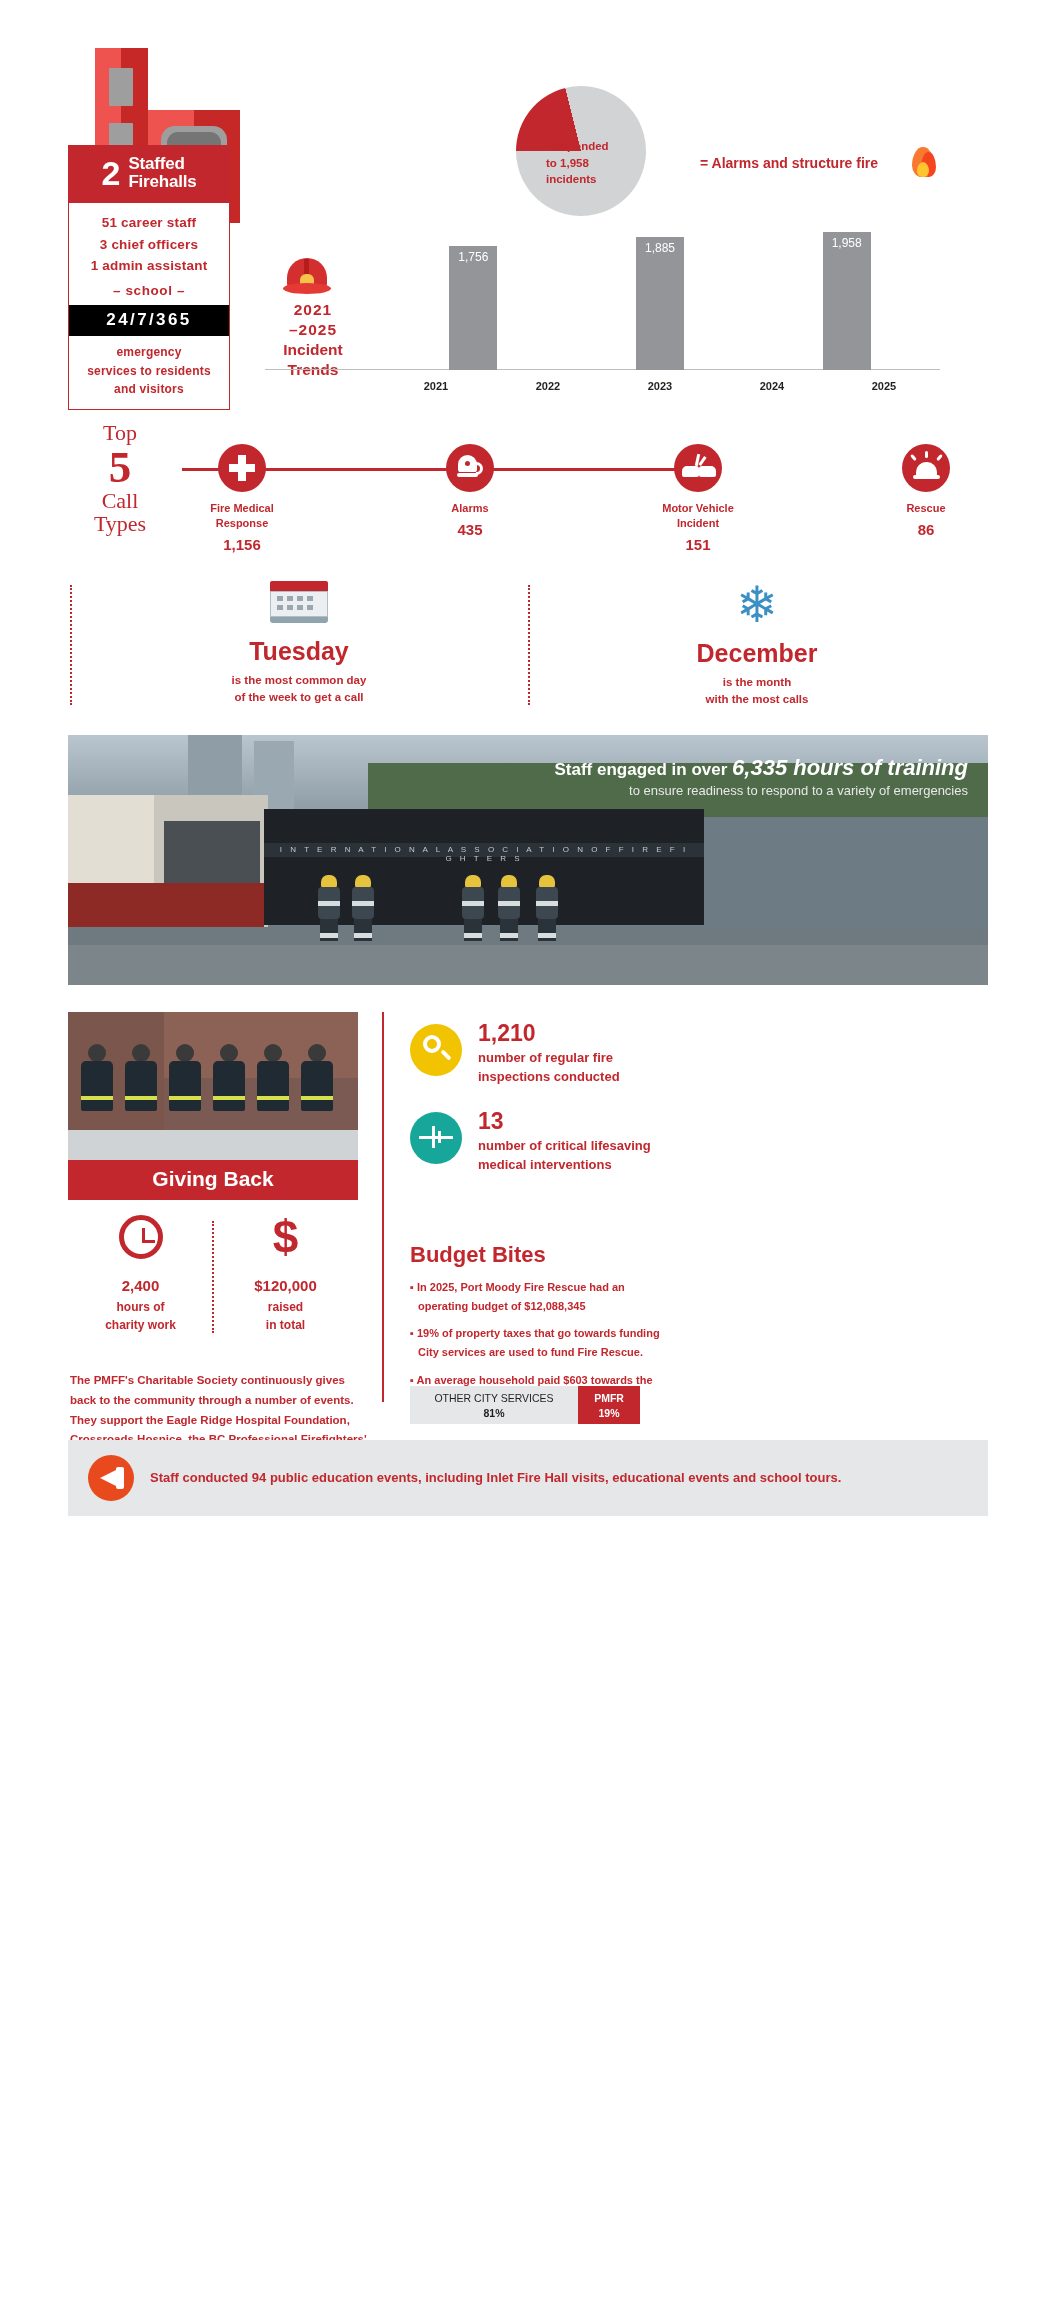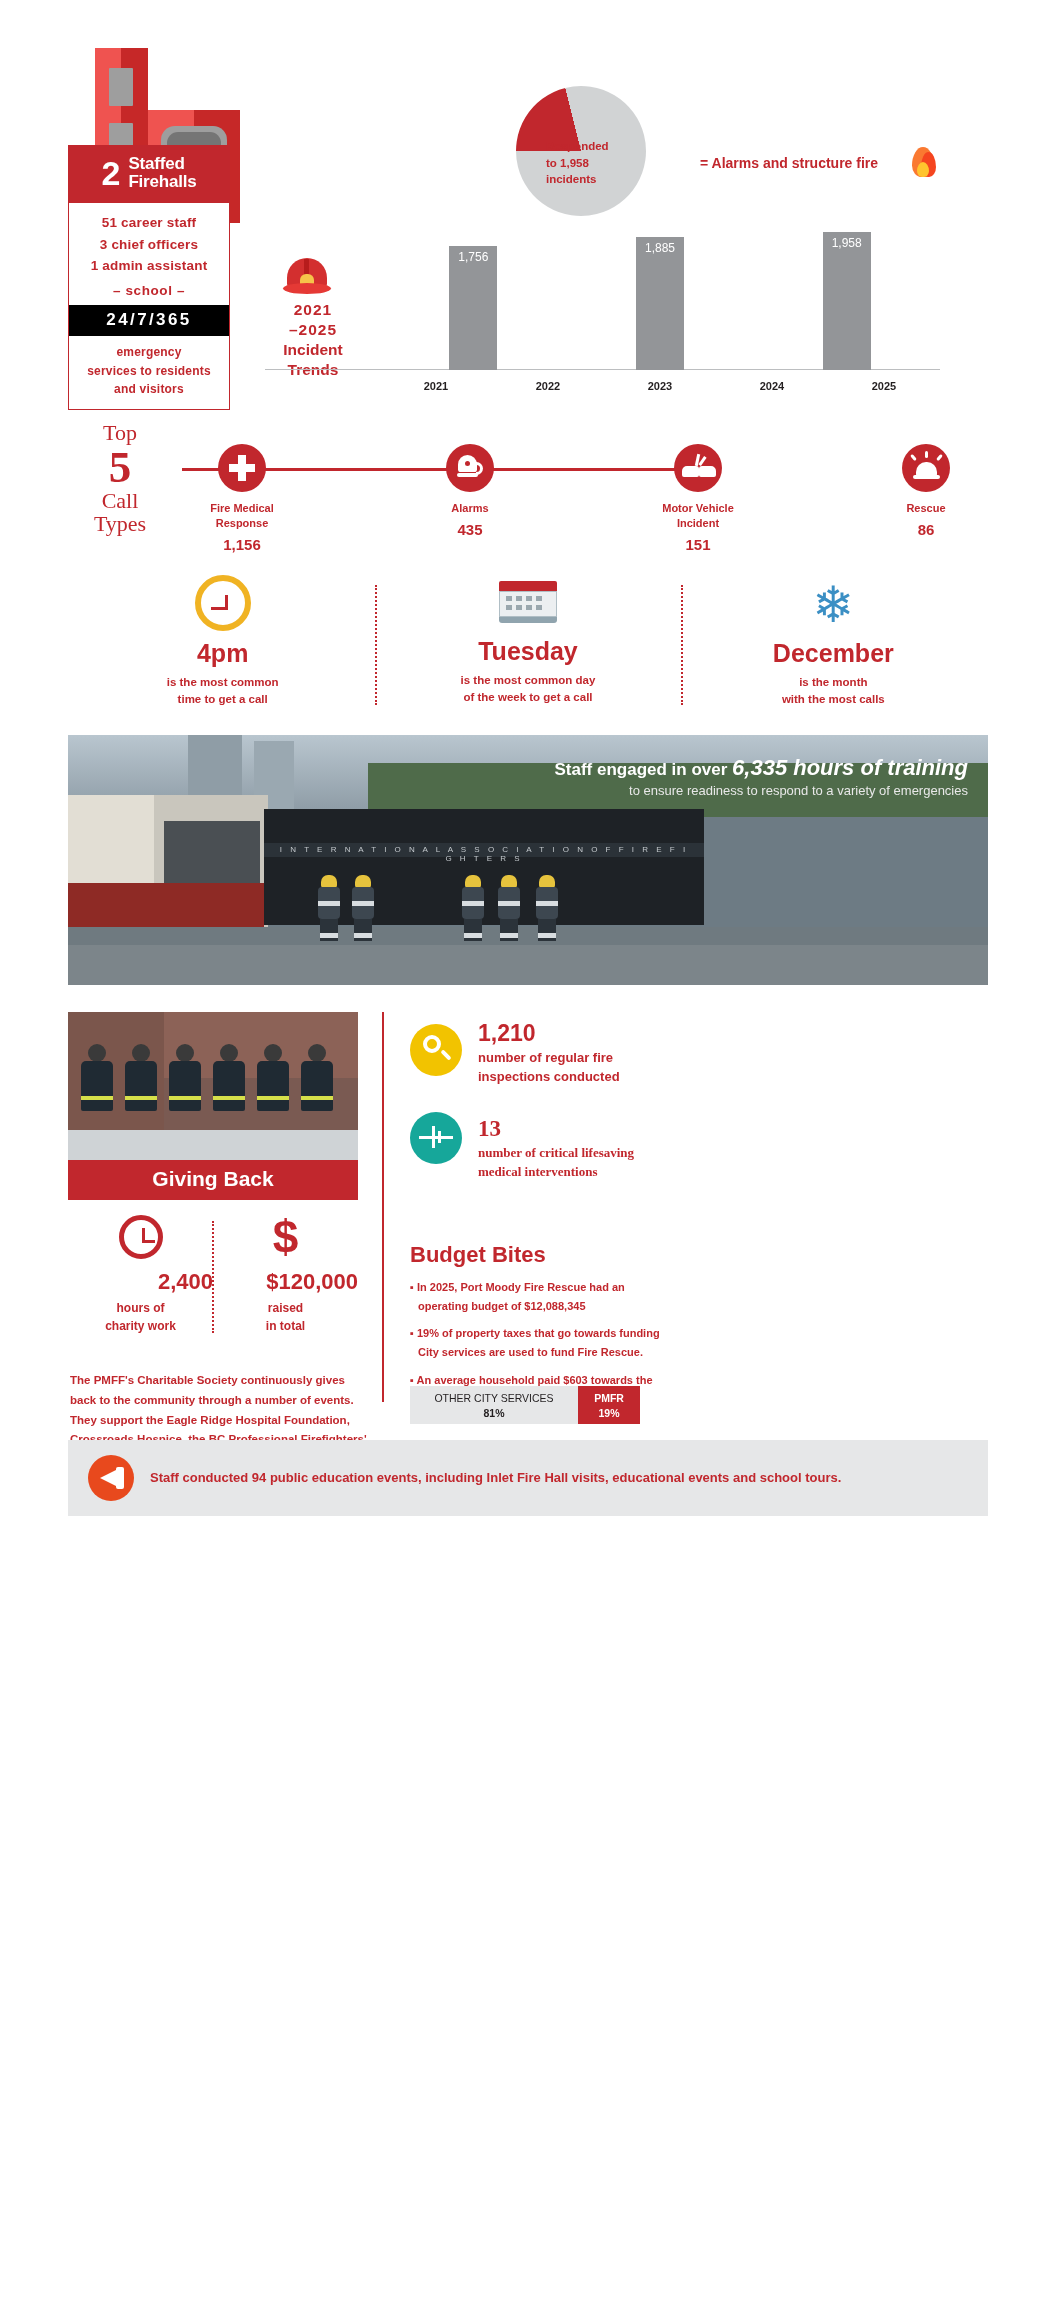--- a/index.html
+++ b/index.html
@@ -157,21 +157,21 @@
   .gb-bar { position:absolute; left:68px; top:1160px; width:290px; background:#c1272d; color:#fff; text-align:center; font-size:21px; font-weight:bold; padding:7px 0 9px 0;}
 
   .vdiv { position:absolute; left:382px; top:1012px; width:2px; height:390px; background:#c1272d; }
   .stat2 { position:absolute; left:410px; }
   .s2-circ { position:absolute; width:52px; height:52px; border-radius:50%; }
   .s2-num { font-size:23px; font-weight:bold; }
   .s2-txt { font-size:13px; font-weight:bold; line-height:1.45; margin-top:2px; }
 
   .gb-row { position:absolute; left:68px; top:1215px; width:290px; display:flex; }
   .gb-c { flex:1; text-align:center; position:relative; }
-  .gb-big { font-size:22px; font-weight:bold; margin-top:10px;text-align:right; }
+  .gb-big { font-size:15px; font-weight:bold; margin-top:18px; }
   .gb-sub { font-size:12px; font-weight:bold; line-height:1.5; margin-top:4px;}
   .gb-dot { position:absolute; left:50%; top:6px; height:112px; border-left:2.5px dotted #c1272d;}
   .clock2 { width:44px; height:44px; border-radius:50%; border:5px solid #c1272d; margin:0 auto; position:relative;}
   .clock2 .hh{position:absolute;left:18px;top:8px;width:3px;height:14px;background:#c1272d;}
   .clock2 .mm{position:absolute;left:18px;top:20px;width:13px;height:3px;background:#c1272d;}
   .dollar { font-size:46px; font-weight:bold; line-height:44px; }
 
   .pmff { position:absolute; left:70px; top:1371px; width:300px; font-size:11.5px; font-weight:bold; line-height:1.72; }
 
   
@@ -334,28 +334,20 @@
             <div class="ic-sb"></div>
           </div>
           <div class="t5-name">Rescue</div>
           <div class="t5-num">86</div>
         </div>
       </div>
   </div>
 
   <div class="facts">
     <div class="fact">
-      <div class="clock">
-          <div class="hh"></div>
-          <div class="mm"></div>
-        </div>
-      <div class="fbig">4pm</div>
-      <div class="fsub nl">is the most common<br>time to get a call</div>
-    </div>
-    <div class="fact">
       <div class="fdiv" style="left:0;"></div>
       <div class="cal">
         <div class="cal-top"></div>
           <div class="cal-bd"></div>
           <div class="cal-sh"></div>
         <div class="cal-g" style="left:7px;top:19px;"></div>
           <div class="cal-g" style="left:17px;top:19px;"></div>
         <div class="cal-g" style="left:27px;top:19px;"></div>
           <div class="cal-g" style="left:37px;top:19px;"></div>
         <div class="cal-g" style="left:7px;top:28px;"></div>
@@ -475,21 +467,21 @@
       <div class="s2-num">1,210</div>
       <div class="s2-txt nl">number of regular fire<br>inspections conducted</div>
     </div>
   </div>
   <div class="stat2" style="top:1108px;">
     <div class="s2-circ" style="left:0;top:4px;background:#16a79a;">
       <div style="position:absolute;left:9px;top:24px;width:34px;height:3px;background:#fff;"></div>
       <div style="position:absolute;left:22px;top:14px;width:3px;height:22px;background:#fff;"></div>
       <div style="position:absolute;left:28px;top:19px;width:3px;height:12px;background:#fff;"></div>
     </div>
-    <div style="position:absolute;left:68px;top:8px;width:250px;font-family:Liberation Serif, serif;">
+    <div style="position:absolute;left:68px;top:0;width:250px;">
       <div class="s2-num">13</div>
       <div class="s2-txt nl">number of critical lifesaving<br>medical interventions</div>
     </div>
   </div>
 
   <div class="gb-row">
     <div class="gb-c">
       <div class="clock2">
           <div class="hh"></div>
           <div class="mm"></div>

